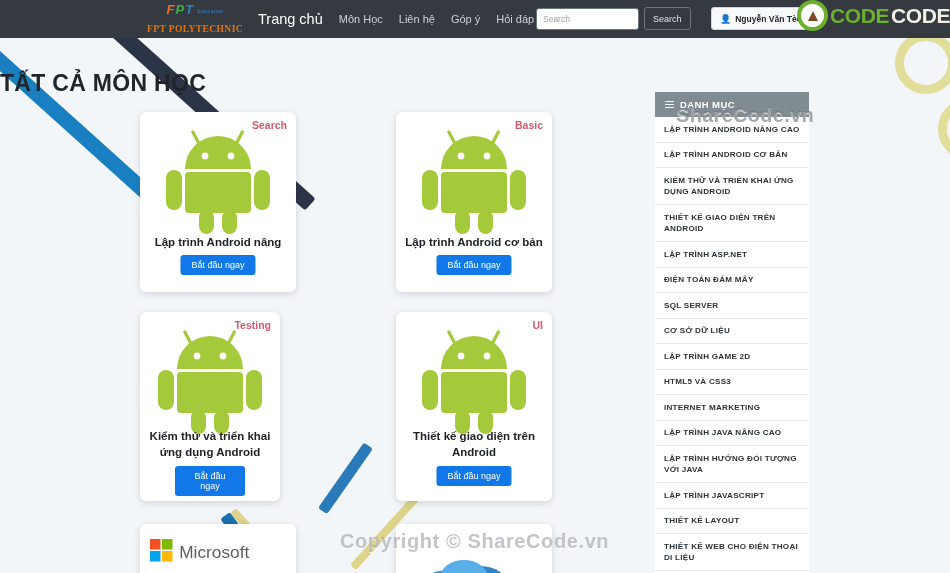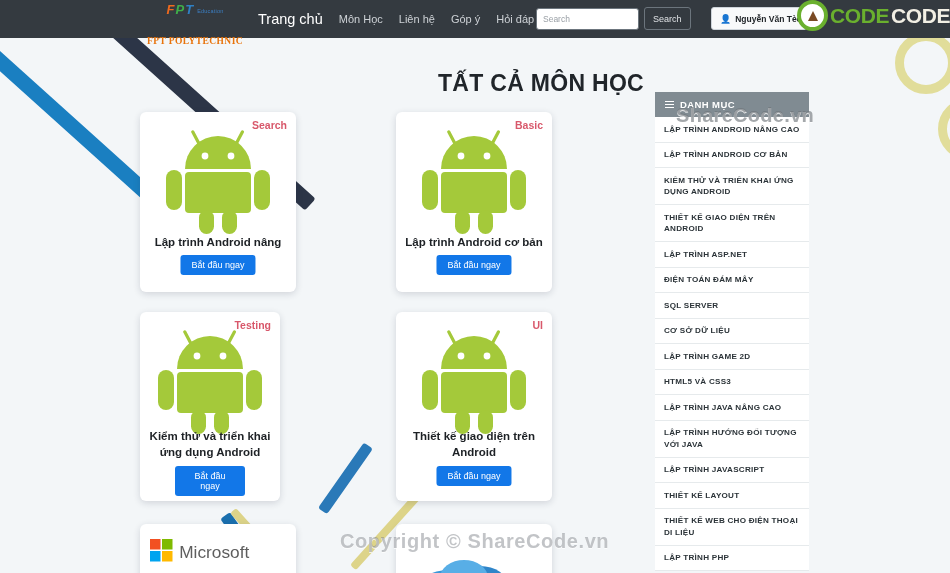--- a/index.html
+++ b/index.html
@@ -18,21 +18,21 @@
   
   #navbar {
     position: absolute; top:0; left:0; width:950px; height:38px;
     background: #343a40; z-index: 20;
     display:flex; align-items:center;
   }
   #brand { position:absolute; left:140px; top:2px; width:110px; text-align:center; }
   .fpt-row { display:flex; align-items:flex-end; justify-content:center; gap:1px; height:14px; }
   .fpt-l { font-weight:bold; font-size:13px; font-style:italic; line-height:13px; }
   .fpt-edu { font-size:5.5px; color:#3b7fc4; margin-left:3px; margin-bottom:2px; letter-spacing:.2px;}
-  .fpt-poly { color:#e8730b; font-family:"Liberation Serif", serif; font-weight:bold; font-size:9.5px; letter-spacing:.4px; margin-top:20px;}
+  .fpt-poly { color:#e8730b; font-family:"Liberation Serif", serif; font-weight:bold; font-size:9.5px; letter-spacing:.4px; margin-top:8px;}
 
   #mainnav { position:absolute; left:258px; top:0; height:38px; display:flex; align-items:center; gap:16px; }
   #mainnav .nav-home { color:#fff; font-size:14.5px; }
   #mainnav .nav-link { color:#ced2d6; font-size:11px; }
 
   #searchwrap { position:absolute; left:536px; top:7px; display:flex; gap:5px; align-items:center;justify-content:flex-end; }
   #search-input {
     width:103px; height:22px; border:1px solid #6c757d; border-radius:3px;
     background:#fff; font-size:8.5px; padding:0 6px; color:#333;
     font-family:"Liberation Sans", sans-serif;
@@ -46,21 +46,21 @@
   #user-btn {
     position:absolute; left:711px; top:7px; height:23px; padding:0 8px;
     background:#f8f9fa; border:1px solid #ced4da; border-radius:3px;
     display:flex; align-items:center; gap:4px; color:#212529;
     font-size:8.5px; font-weight:bold; white-space:nowrap; overflow:hidden;
     max-width:96px; cursor:pointer;
   }
 
   
   #page-title {
-    position:absolute; top:70px; left:0; width:644px; text-align:right;
+    position:absolute; top:70px; left:0; width:644px; text-align:left;
     font-size:23px; font-weight:bold; color:#20252a; letter-spacing:.3px; z-index:5;
   }
 
   
   .card {
     position:absolute; background:#fff; border-radius:6px;
     box-shadow: 0 2px 7px rgba(30,40,60,.16);
     z-index:6; overflow:hidden;
   }
   .card-badge { position:absolute; right:9px; top:7px; font-size:10.5px; font-weight:bold; color:#d8586b; }
@@ -277,20 +277,21 @@
   <div class="sb-item">LẬP TRÌNH ANDROID NÂNG CAO</div>
   <div class="sb-item">LẬP TRÌNH ANDROID CƠ BẢN</div>
   <div class="sb-item">KIỂM THỬ VÀ TRIỂN KHAI ỨNG DỤNG ANDROID</div>
   <div class="sb-item">THIẾT KẾ GIAO DIỆN TRÊN ANDROID</div>
   <div class="sb-item">LẬP TRÌNH ASP.NET</div>
   <div class="sb-item">ĐIỆN TOÁN ĐÁM MÂY</div>
   <div class="sb-item">SQL SERVER</div>
   <div class="sb-item">CƠ SỞ DỮ LIỆU</div>
   <div class="sb-item">LẬP TRÌNH GAME 2D</div>
   <div class="sb-item">HTML5 VÀ CSS3</div>
+  <div class="sb-item">INTERNET MARKETING</div>
   <div class="sb-item">LẬP TRÌNH JAVA NÂNG CAO</div>
   <div class="sb-item">LẬP TRÌNH HƯỚNG ĐỐI TƯỢNG VỚI JAVA</div>
   <div class="sb-item">LẬP TRÌNH JAVASCRIPT</div>
   <div class="sb-item">THIẾT KẾ LAYOUT</div>
   <div class="sb-item">THIẾT KẾ WEB CHO ĐIỆN THOẠI DI LIỆU</div>
   <div class="sb-item">LẬP TRÌNH PHP</div>
 
 </aside>
 
 <div class="wm" id="wm-side">ShareCode.vn</div>

